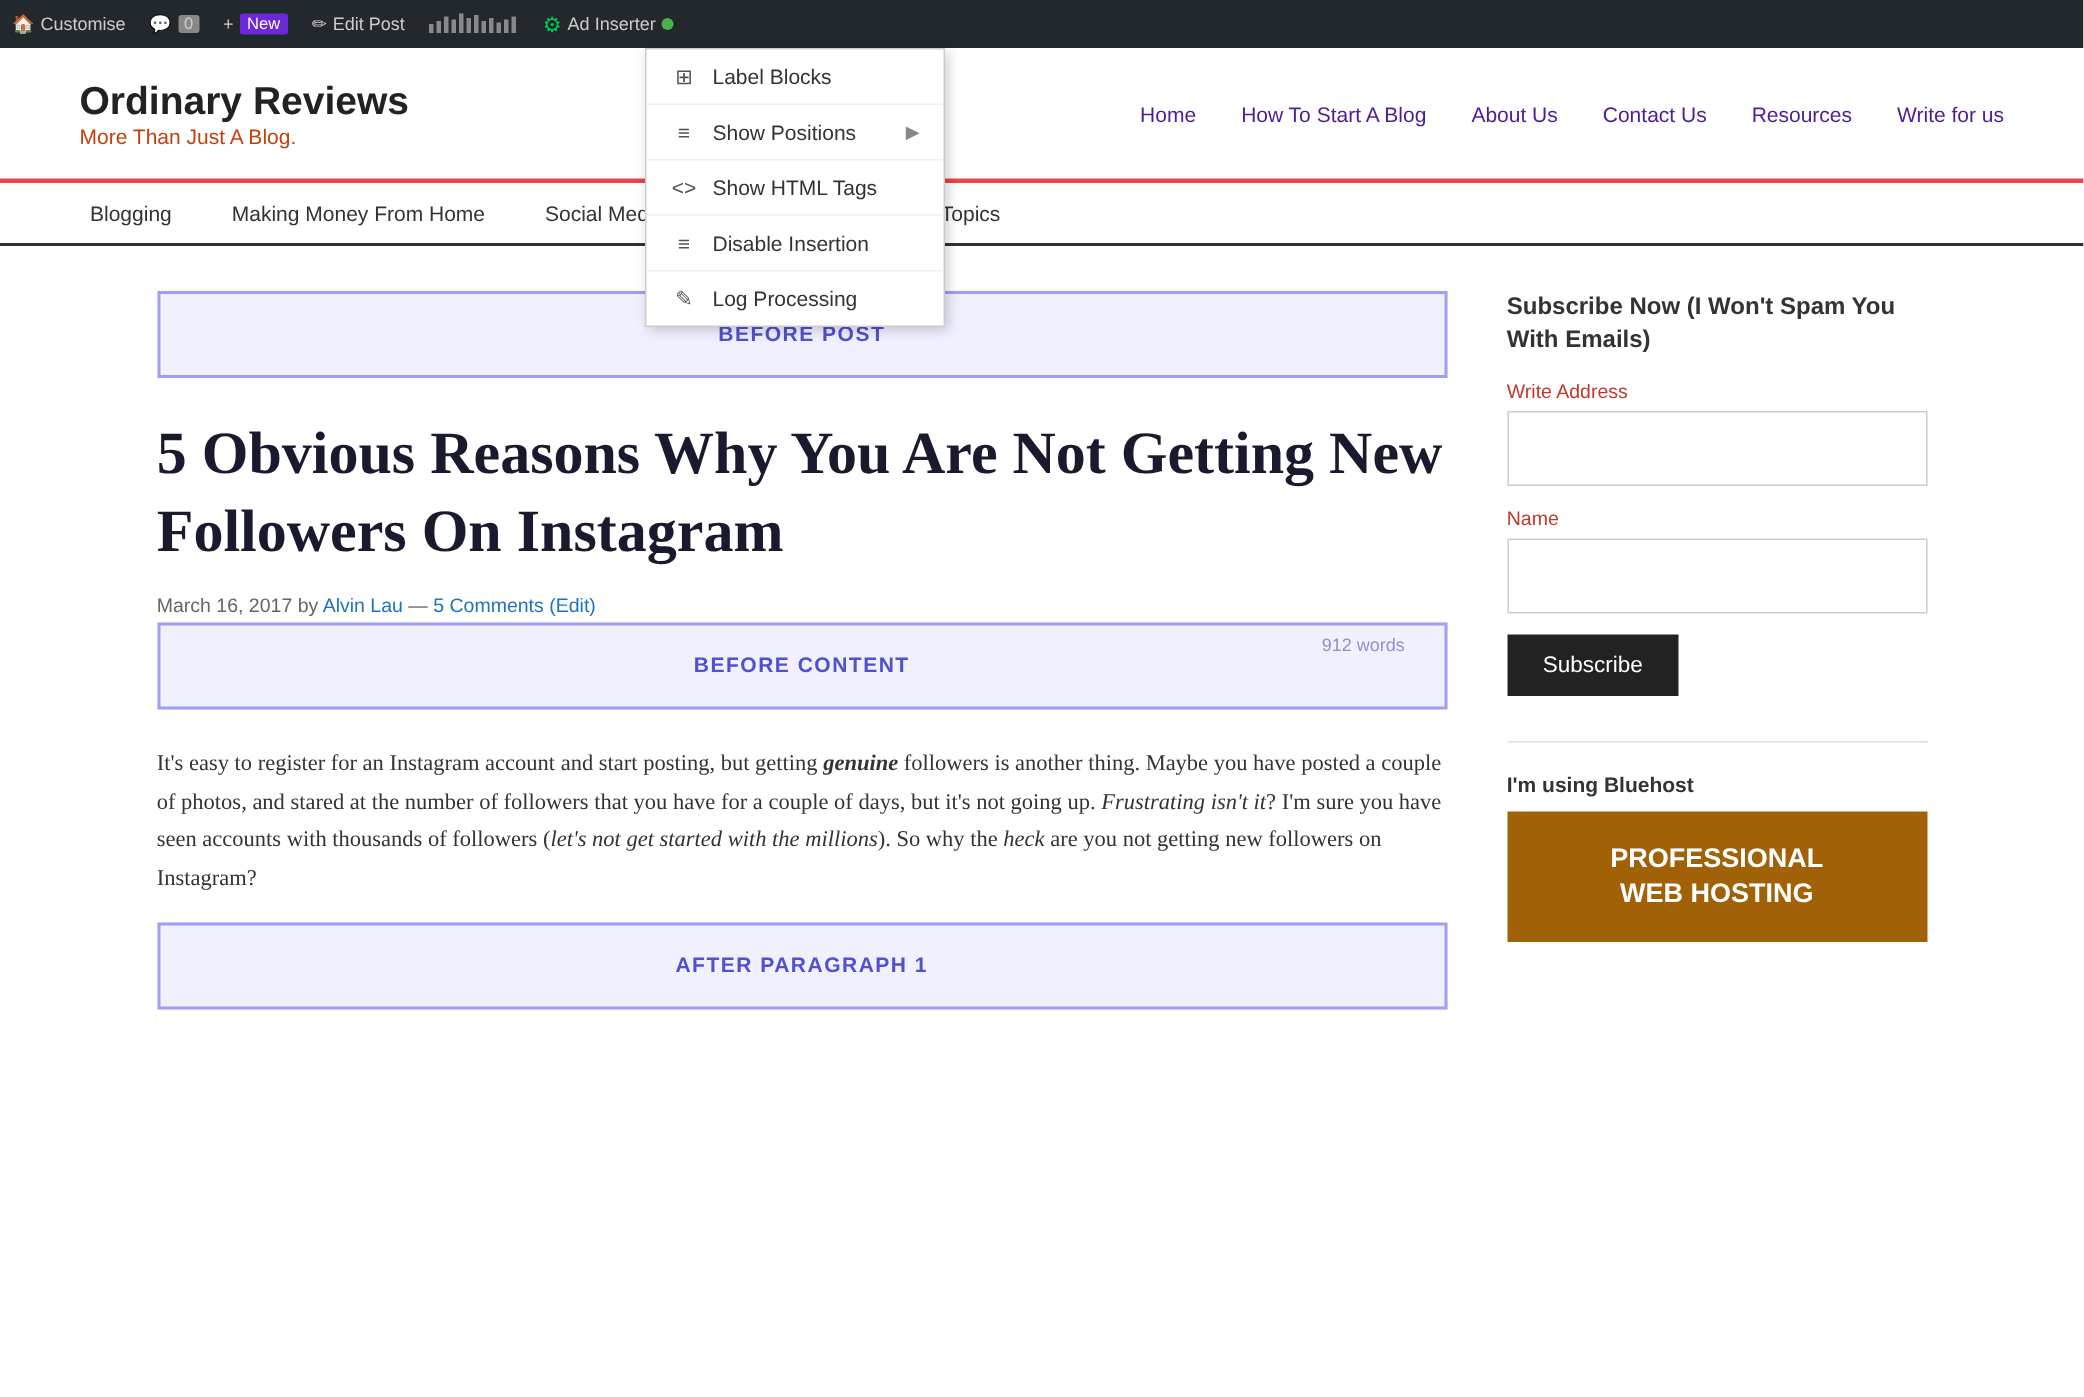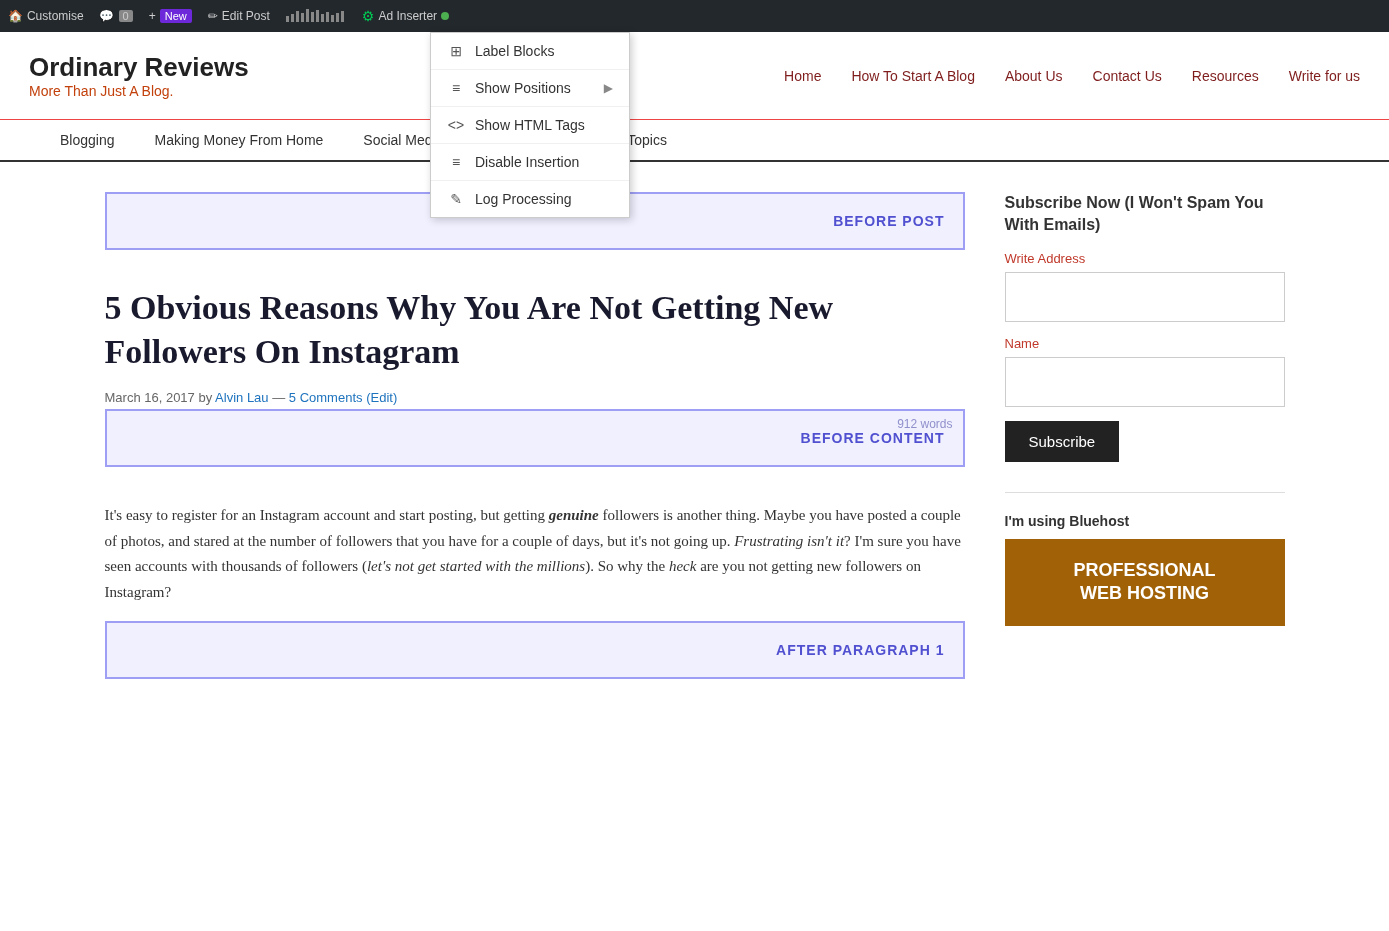--- a/index.html
+++ b/index.html
@@ -88,43 +88,43 @@
       align-items: center;
       gap: 10px;
     }
     .arrow-right { color: #888; font-size: 12px; }
 
     
     .site-header {
       display: flex;
       align-items: center;
       justify-content: space-between;
-      padding: 20px 29px;
-      border-bottom: 1px solid #ef4444;
+      padding: 20px 53px;
+      border-bottom: 3px solid #ef4444;
     }
     .site-logo-area { }
     .site-title {
       font-size: 26px;
       font-weight: bold;
       color: #222;
       font-family: Arial, sans-serif;
     }
     .site-tagline {
       font-size: 14px;
       color: #c2410c;
       font-family: Arial, sans-serif;
     }
     .main-nav {
       display: flex;
       align-items: center;
       gap: 30px;
     }
     .main-nav a {
       text-decoration: none;
-      color: #7f1d1d;
+      color: #4c1d95;
       font-size: 14px;
       font-family: Arial, sans-serif;
       text-align: center;
     }
 
     
     .secondary-nav {
       display: flex;
       align-items: center;
       gap: 40px;
@@ -147,44 +147,44 @@
       padding: 30px 60px;
       gap: 40px;
     }
     .content-area { flex: 1; min-width: 0; }
     .sidebar { width: 280px; flex-shrink: 0; }
 
     
     .ad-box {
       border: 2px solid #9e9ef5;
       background: #f0f0ff;
-      text-align: right;
+      text-align: center;
       padding: 18px;
-      margin-bottom: 36px;
+      margin-bottom: 24px;
       position: relative;
     }
     .ad-box-label {
       color: #5050d0;
       font-weight: bold;
       font-size: 14px;
       font-family: Arial, sans-serif;
       letter-spacing: 1px;
     }
     .ad-box-wordcount {
       position: absolute;
       top: 6px;
-      right: 10px;
+      right: 26px;
       font-size: 12px;
       color: #9090cc;
       font-family: Arial, sans-serif;
     }
 
     
     .article-title {
-      font-size: 34px;
+      font-size: 40px;
       font-weight: bold;
       color: #1a1a2e;
       line-height: 1.3;
       margin-bottom: 16px;
       font-family: Georgia, serif;
     }
     .article-meta {
       font-size: 13px;
       color: #666;
       margin-bottom: 4px;

